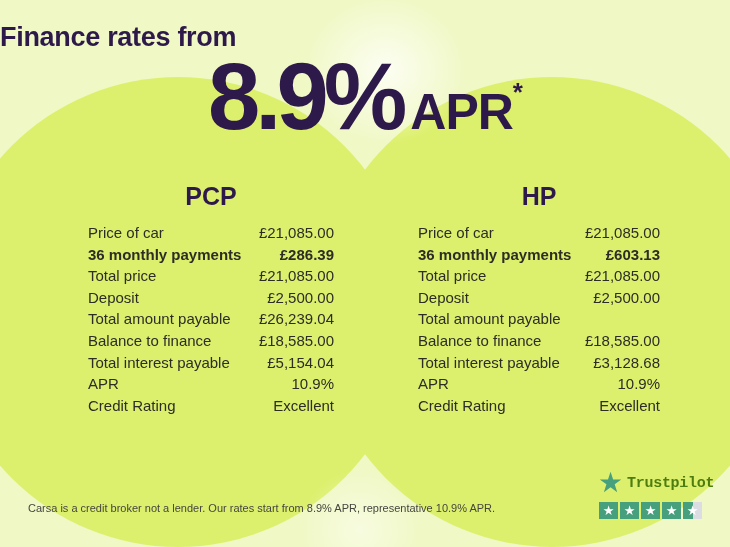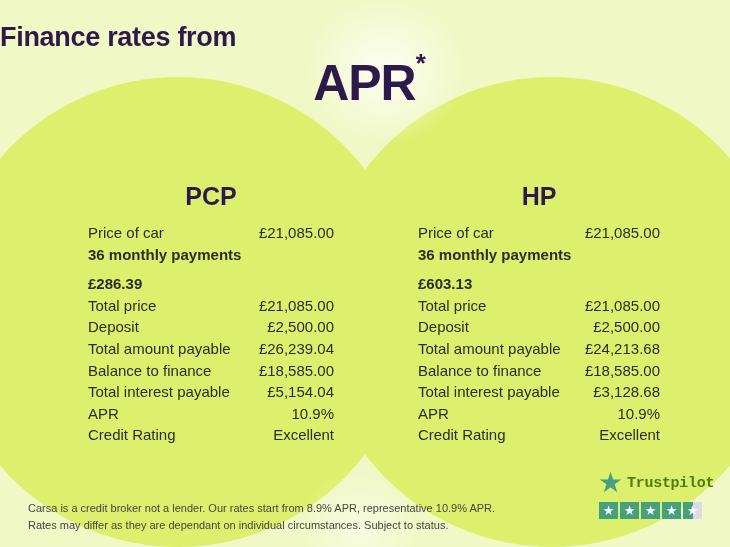--- a/index.html
+++ b/index.html
@@ -52,21 +52,21 @@
   .col.pcp { left:88px;  width:246px; }
   .col.hp  { left:418px; width:242px; }
   .col-header {
     text-align:center; font-size:25px; font-weight:800;
     color:#2e1a4a; margin:0 0 13px 0; line-height:1;
   }
   .frow {
     display:flex; justify-content:space-between;
     font-size:15px; line-height:21.6px; color:#2c2d25;gap:8px;
   }
-  .frow.bold { font-weight:700;flex-direction:column; }
+  .frow.bold { font-weight:700; }
 
   .disclaimer {
     position:absolute; left:28px; top:500px; z-index:3;
     font-size:11px; line-height:17px; color:#45463e;
   }
 
   .trustpilot { position:absolute; left:598px; top:469px; z-index:3; }
   .tp-logo { display:flex; align-items:center; }
   .tp-star { color:#46a07d; font-size:28px; line-height:1; margin-right:4px; }
   .tp-name { font-size:15px; font-weight:700; color:#4d7c0f; letter-spacing:-0.3px;font-family:Liberation Mono, monospace; }
@@ -85,20 +85,21 @@
 <div class="canvas">
 
   <div class="circle left"></div>
   <div class="circle right"></div>
   <div class="glow-top"></div>
   <div class="glow-bottom"></div>
 
   <div class="title">Finance rates from</div>
 
   <div class="rate-line">
+    <span class="rate-big">8.9%</span>
     <span class="rate-apr"><span>APR</span><span class="fn">*</span></span>
   </div>
 
   <div class="columns">
 
     <div class="col pcp">
       <div class="col-header">PCP</div>
       <div>
           <div class="frow">
           <span class="lbl">Price of car</span>
@@ -153,21 +154,20 @@
           <div class="frow">
           <span class="lbl">Total price</span>
           <span class="val">£21,085.00</span>
         </div>
           <div class="frow">
           <span class="lbl">Deposit</span>
           <span class="val">£2,500.00</span>
         </div>
           <div class="frow">
           <span class="lbl">Total amount payable</span>
-          <span class="val">£24,213.68</span>
         </div>
           <div class="frow">
           <span class="lbl">Balance to finance</span>
           <span class="val">£18,585.00</span>
         </div>
           <div class="frow">
           <span class="lbl">Total interest payable</span>
           <span class="val">£3,128.68</span>
         </div>
           <div class="frow">
@@ -178,21 +178,20 @@
           <span class="lbl">Credit Rating</span>
           <span class="val">Excellent</span>
         </div>
         </div>
     </div>
 
   </div>
 
   <div class="disclaimer">
     <div>Carsa is a credit broker not a lender. Our rates start from 8.9% APR, representative 10.9% APR.</div>
-    <div>Rates may differ as they are dependant on individual circumstances. Subject to status.</div>
   </div>
 
   <div class="trustpilot">
     <div class="tp-logo">
       <span class="tp-star">★</span>
       <span class="tp-name">Trustpilot</span>
     </div>
     <div class="tp-stars">
       <span class="tp-box">
           <span class="s">★</span>

